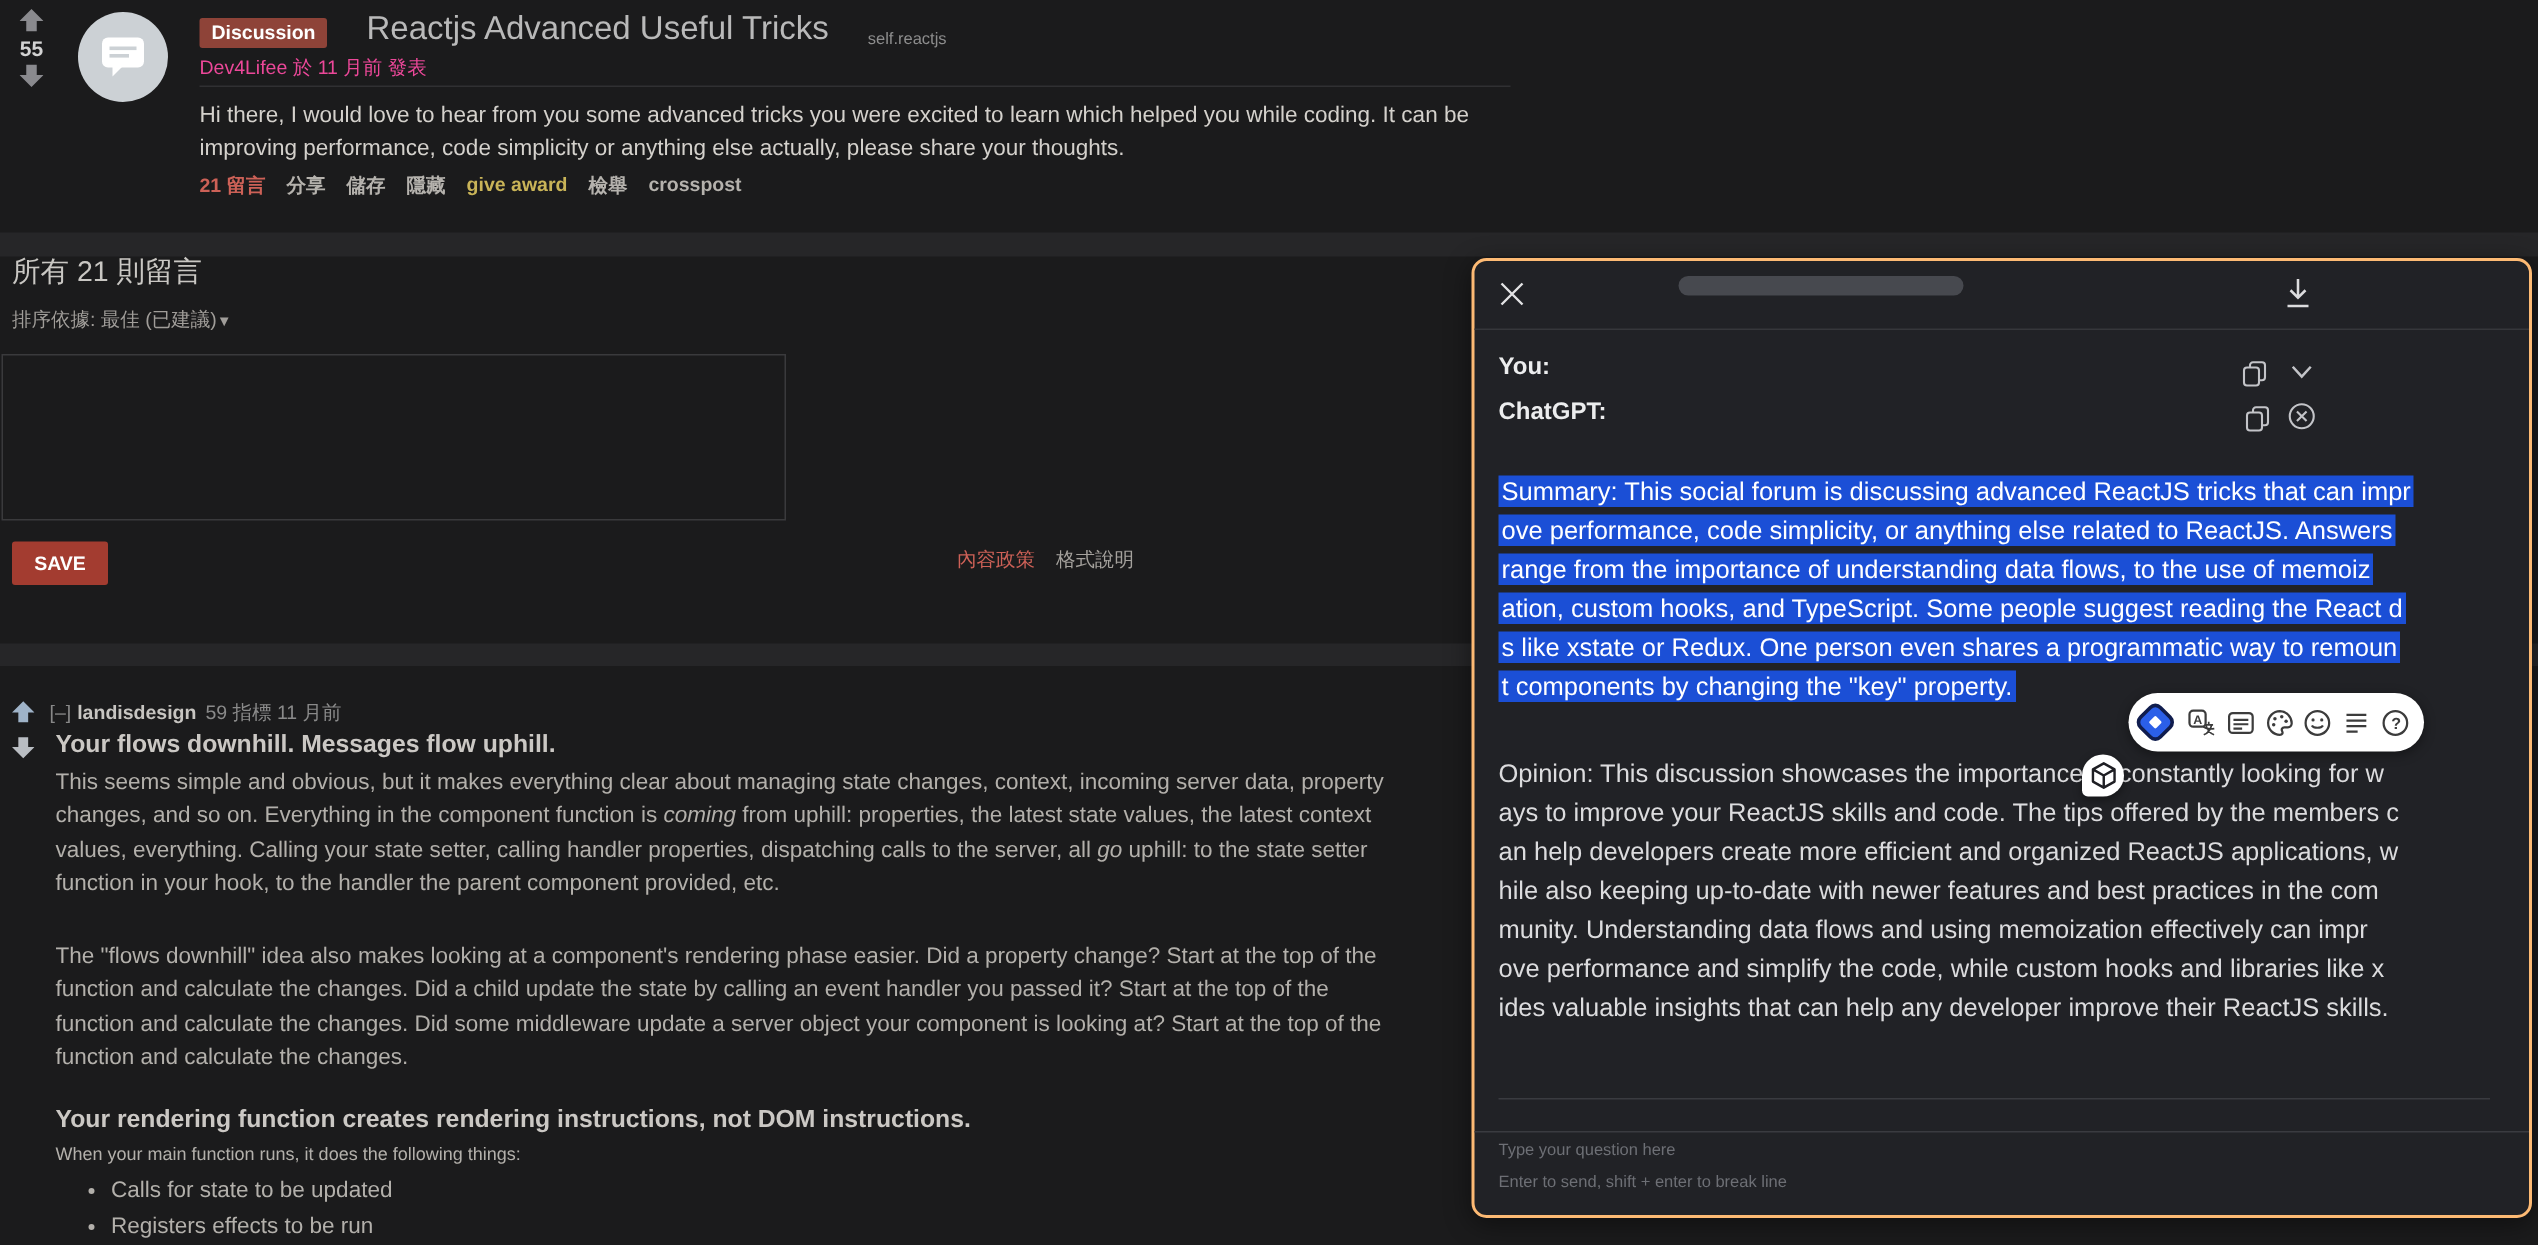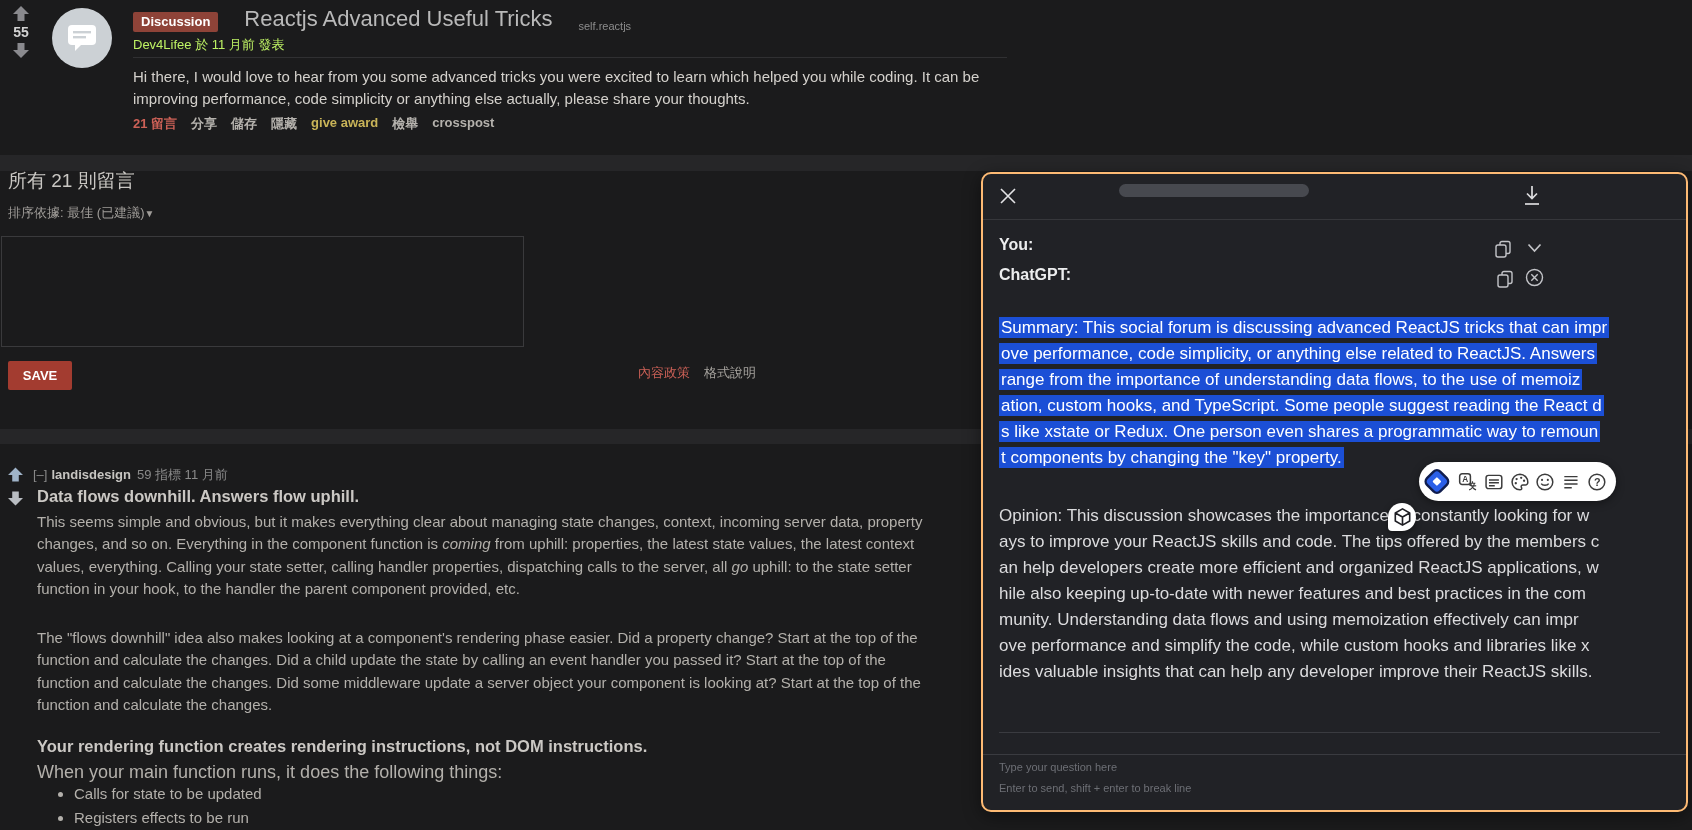--- a/index.html
+++ b/index.html
@@ -20,21 +20,21 @@
   
   .vote-post{left:6px;top:6px;width:30px;text-align:center;z-index:1;}
   .vote-post .score{color:#d3d3d3;font-weight:bold;font-size:14px;margin:3px 0;}
   .avatar{left:52px;top:8px;width:60px;height:60px;border-radius:50%;background:#ccd1d5;
           display:flex;align-items:center;justify-content:center;z-index:1;}
   .title-row{left:133px;top:6px;display:flex;align-items:flex-end;gap:26px;z-index:1;}
   .flair{background:var(--c-flair);color:#fff;font-size:13px;font-weight:bold;
          padding:2px 8px 3px;border-radius:2px;}
   .post-title{font-size:22px;color:#b9b9b9;}
   .post-domain{font-size:11px;color:#8d8d8d;}
-  .byline{left:133px;top:36px;font-size:13px;color:#bef264;z-index:1;}
+  .byline{left:133px;top:36px;font-size:13px;color:#ec4899;z-index:1;}
   .post-divider{left:133px;top:57px;width:874px;height:1px;background:#303032;z-index:1;}
   .post-body{left:133px;top:66px;width:880px;font-size:15px;line-height:21.5px;color:#d4d1cc;z-index:1;}
   .post-actions{left:133px;top:115px;display:flex;gap:14px;font-size:13px;font-weight:bold;z-index:1;}
   .post-actions span{color:#b5b2ad;cursor:pointer;}
   .post-actions .comments-link{color:var(--c-linkred);}
   .post-actions .award-link{color:var(--c-award);}
 
   
   .comments-heading{left:8px;top:168px;font-size:19px;color:#c9c7c3;z-index:1;}
   .sort-row{left:8px;top:204px;font-size:13px;color:#a09d99;z-index:1;}
@@ -54,21 +54,21 @@
   .cmt-down{left:8px;top:491px;z-index:1;}
   .cmt-header{left:33px;top:466px;font-size:13px;color:#8a8a8a;z-index:1;}
   .cmt-header .collapse{color:#888;}
   .cmt-header .author{color:#c7c5c1;font-weight:bold;margin:0 6px 0 4px;}
   .cmt-h1{left:37px;top:487px;font-size:16.5px;font-weight:bold;color:#cbc8c4;z-index:1;}
   .cmt-p{width:902px;font-size:15px;line-height:22.4px;color:#b3b0ab;z-index:1;}
   .cmt-p em{font-style:italic;}
   .cmt-p1{left:37px;top:511px;}
   .cmt-p2{left:37px;top:627px;}
   .cmt-h2{left:37px;top:737px;font-size:16.5px;font-weight:bold;color:#cbc8c4;z-index:1;}
-  .cmt-p3{left:37px;top:762px;font-size:18px;color:#b3b0ab;z-index:1;}
+  .cmt-p3{left:37px;top:762px;font-size:12px;color:#b3b0ab;z-index:1;}
   .cmt-ul{left:60px;top:785px;font-size:15px;color:#b3b0ab;z-index:1;list-style:disc;}
   .cmt-ul li{margin-bottom:7px;margin-left:14px;}
 
   
   .panel{left:981px;top:172px;width:707px;height:640px;background:#212226;
          border:2px solid #fdba74;border-radius:10px;z-index:5;
          box-shadow:0 4px 18px rgba(0,0,0,.45);}
   .panel-header{position:absolute;left:0;top:0;width:100%;height:46px;
                 border-bottom:1px solid #36373b;}
   .close-btn{position:absolute;left:16px;top:13px;cursor:pointer;}
@@ -158,21 +158,21 @@
 
 <svg class="abs cmt-up" width="15" height="15" viewBox="0 0 16 15">
   <path d="M8 0 L16 8 H11.5 V15 H4.5 V8 H0 Z" fill="#9fb3c8"></path>
 </svg>
 <svg class="abs cmt-down" width="15" height="15" viewBox="0 0 16 15">
   <path d="M8 15 L0 7 H4.5 V0 H11.5 V7 H16 Z" fill="#b9bdc2"></path>
 </svg>
 <div class="abs cmt-header">
   <span class="collapse">[–]</span><span class="author">landisdesign</span><span>59 指標 11 月前</span>
 </div>
-<div class="abs cmt-h1">Data flows downhill. Answers flow uphill.</div>
+<div class="abs cmt-h1">Your flows downhill. Messages flow uphill.</div>
 <div class="abs cmt-p cmt-p1"><span>This seems simple and obvious, but it makes everything clear about managing state changes, context, incoming server data, property changes, and so on. Everything in the component function is </span><em>coming</em><span> from uphill: properties, the latest state values, the latest context values, everything. Calling your state setter, calling handler properties, dispatching calls to the server, all </span><em>go</em><span> uphill: to the state setter function in your hook, to the handler the parent component provided, etc.</span></div>
 <div class="abs cmt-p cmt-p2">The "flows downhill" idea also makes looking at a component's rendering phase easier. Did a property change? Start at the top of the function and calculate the changes. Did a child update the state by calling an event handler you passed it? Start at the top of the function and calculate the changes. Did some middleware update a server object your component is looking at? Start at the top of the function and calculate the changes.</div>
 <div class="abs cmt-h2">Your rendering function creates rendering instructions, not DOM instructions.</div>
 <div class="abs cmt-p3">When your main function runs, it does the following things:</div>
 <ul class="abs cmt-ul">
 
 <li>Calls for state to be updated</li>
     <li>Registers effects to be run</li>
   </ul>
 

